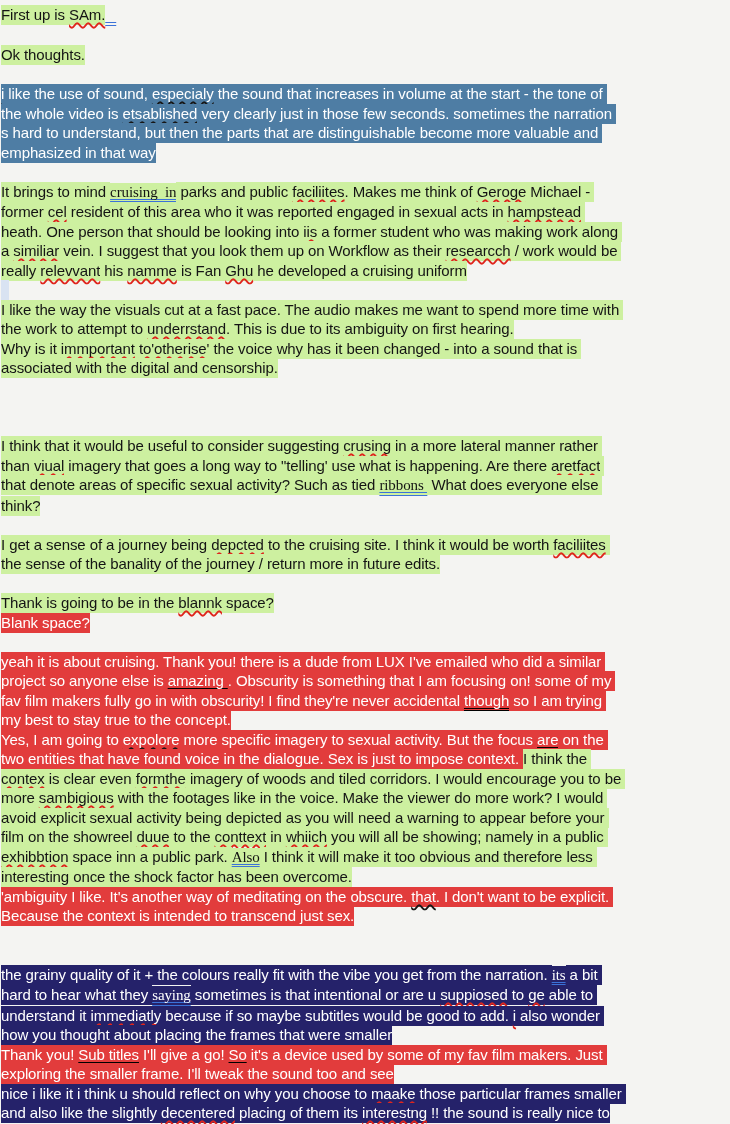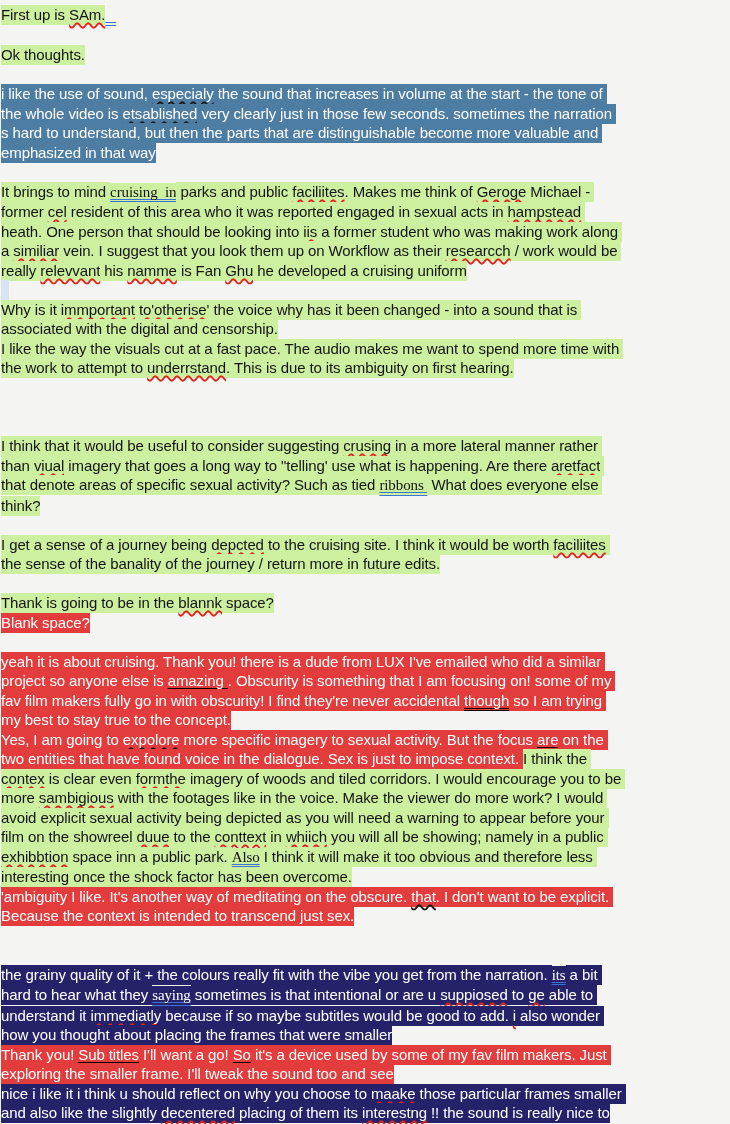--- a/index.html
+++ b/index.html
@@ -74,34 +74,34 @@
 <div class="doc">
   <div id="doc-body">
       <div class="para"><span class="run h-green">First up is </span><span class="run h-green u-sqred">SAm.</span><span class="run u-dblblue">&nbsp;&nbsp;&nbsp;</span></div>
       <div class="para blank"></div>
       <div class="para"><span class="run h-green">Ok thoughts.</span></div>
       <div class="para blank"></div>
       <div class="para"><span class="run h-sel u-sqblack">i</span><span class="run h-sel"> like the use of sound, </span><span class="run h-sel u-sqblack">especialy</span><span class="run h-sel"> the sound that increases in volume at the start - the tone of the whole video is </span><span class="run h-sel u-sqblack">etsablished</span><span class="run h-sel"> very clearly just in those few seconds. sometimes the narration s hard to understand, but then the parts that are distinguishable become more valuable and emphasized in that way</span></div>
       <div class="para blank"></div>
       <div class="para"><span class="run h-green">It brings to mind </span><span class="run h-green u-dblblue">cruising  in</span><span class="run h-green"> parks and public </span><span class="run h-green u-sqred">faciliites</span><span class="run h-green">. Makes me think of </span><span class="run h-green u-sqred">Geroge</span><span class="run h-green"> Michael - former </span><span class="run h-green u-sqred">cel</span><span class="run h-green"> resident of this area who it was reported engaged in sexual acts in </span><span class="run h-green u-sqred">hampstead</span><span class="run h-green"> heath. One person that should be looking into </span><span class="run h-green u-sqred">iis</span><span class="run h-green"> a former student who was making work along a </span><span class="run h-green u-sqred">similiar</span><span class="run h-green"> vein. I suggest that you look them up on Workflow as their </span><span class="run h-green u-sqred">researcch</span><span class="run h-green"> / work would be really </span><span class="run h-green u-sqred">relevvant</span><span class="run h-green"> his </span><span class="run h-green u-sqred">namme</span><span class="run h-green"> is Fan </span><span class="run h-green u-sqred">Ghu</span><span class="run h-green"> he developed a cruising uniform</span></div>
       <div class="para"><span class="run h-lightblue">&nbsp;&nbsp;</span></div>
+      <div class="para"><span class="run h-green">I like the way the visuals cut at a fast pace. The audio makes me want to spend more time with the work to attempt to </span><span class="run h-green u-sqred">underrstand</span><span class="run h-green">. This is due to its ambiguity on first hearing.</span></div>
       <div class="para"><span class="run h-green">Why is it </span><span class="run h-green u-sqred">immportant</span><span class="run h-green"> </span><span class="run h-green u-sqred">to'otherise'</span><span class="run h-green"> the voice why has it been changed - into a sound that is associated with the digital and censorship.</span></div>
-      <div class="para"><span class="run h-green">I like the way the visuals cut at a fast pace. The audio makes me want to spend more time with the work to attempt to </span><span class="run h-green u-sqred">underrstand</span><span class="run h-green">. This is due to its ambiguity on first hearing.</span></div>
       <div class="para blank"></div>
       <div class="para blank"></div>
       <div class="para blank"></div>
       <div class="para"><span class="run h-green">I think that it would be useful to consider suggesting </span><span class="run h-green u-sqred">crusing</span><span class="run h-green"> in a more lateral manner rather than </span><span class="run h-green u-sqred">viual</span><span class="run h-green"> imagery that goes a long way to "telling' use what is happening. Are there </span><span class="run h-green u-sqred">aretfact</span><span class="run h-green"> that denote areas of specific sexual activity? Such as tied </span><span class="run h-green u-dblblue">ribbons&nbsp;</span><span class="run h-green"> What does everyone else think?</span></div>
       <div class="para blank"></div>
       <div class="para"><span class="run h-green">I get a sense of a journey being </span><span class="run h-green u-sqred">depcted</span><span class="run h-green"> to the cruising site. I think it would be worth </span><span class="run h-green u-sqred">faciliites</span><span class="run h-green"> the sense of the banality of the journey / return more in future edits.</span></div>
       <div class="para blank"></div>
       <div class="para"><span class="run h-green">Thank is going to be in the </span><span class="run h-green u-sqred">blannk</span><span class="run h-green"> space?</span></div>
       <div class="para"><span class="run h-red">Blank space?</span></div>
       <div class="para blank"></div>
       <div class="para"><span class="run h-red">yeah it is about cruising. Thank you! there is a dude from LUX I've emailed who did a similar project so anyone else is </span><span class="run h-red u-dblblack">amazing&nbsp;</span><span class="run h-red">. Obscurity is something that I am focusing on! some of my fav film makers fully go in with obscurity! I find they're never accidental </span><span class="run h-red u-dblblack">though</span><span class="run h-red"> so I am trying my best to stay true to the concept.</span></div>
       <div class="para"><span class="run h-red">Yes, I am going to </span><span class="run h-red u-sqblack">expolore</span><span class="run h-red"> more specific imagery to sexual activity. But the focus </span><span class="run h-red u-dblblack">are</span><span class="run h-red"> on the two entities that have found voice in the dialogue. Sex is just to impose context. </span><span class="run h-green">I think the </span><span class="run h-green u-sqred">contex</span><span class="run h-green"> is clear even </span><span class="run h-green u-sqred">formthe</span><span class="run h-green"> imagery of woods and tiled corridors. I would encourage you to be more </span><span class="run h-green u-sqred">sambigious</span><span class="run h-green"> with the footages like in the voice. Make the viewer do more work? I would avoid explicit sexual activity being depicted as you will need a warning to appear before your film on the showreel </span><span class="run h-green u-sqred">duue</span><span class="run h-green"> to the </span><span class="run h-green u-sqred">conttext</span><span class="run h-green"> in </span><span class="run h-green u-sqred">whiich</span><span class="run h-green"> you will all be showing; namely in a public </span><span class="run h-green u-sqred">exhibbtion</span><span class="run h-green"> space inn a public park. </span><span class="run h-green u-dblblue">Also</span><span class="run h-green"> I think it will make it too obvious and therefore less interesting once the shock factor has been overcome.</span></div>
       <div class="para"><span class="run h-red">'ambiguity I like. It's another way of meditating on the obscure. </span><span class="run h-red u-sqblack">that</span><span class="run h-red">. I don't want to be explicit. Because the context is intended to transcend just sex.</span></div>
       <div class="para blank"></div>
       <div class="para blank"></div>
       <div class="para"><span class="run h-navy">the grainy quality of it + the colours really fit with the vibe you get from the narration. </span><span class="run h-navy u-dblblue">its</span><span class="run h-navy"> a bit hard to hear what they </span><span class="run h-navy u-dblblue">saying</span><span class="run h-navy"> sometimes is that intentional or are u </span><span class="run h-navy u-sqred">suppiosed</span><span class="run h-navy"> to </span><span class="run h-navy u-sqred">ge</span><span class="run h-navy"> able to understand it </span><span class="run h-navy u-sqred">immediatly</span><span class="run h-navy"> because if so maybe subtitles would be good to add. </span><span class="run h-navy u-sqred">i</span><span class="run h-navy"> also wonder how you thought about placing the frames that were smaller</span></div>
-      <div class="para"><span class="run h-red">Thank you! </span><span class="run h-red u-dblblack">Sub titles</span><span class="run h-red"> I'll want a go! </span><span class="run h-red u-dblblack">So</span><span class="run h-red"> it's a device used by some of my fav film makers. Just exploring the smaller frame. I'll tweak the sound too and see</span></div>
+      <div class="para"><span class="run h-red">Thank you! </span><span class="run h-red u-dblblack">Sub titles</span><span class="run h-red"> I'll give a go! </span><span class="run h-red u-dblblack">So</span><span class="run h-red"> it's a device used by some of my fav film makers. Just exploring the smaller frame. I'll tweak the sound too and see</span></div>
       <div class="para"><span class="run h-navy">nice </span><span class="run h-navy u-sqred">i</span><span class="run h-navy"> like it </span><span class="run h-navy u-sqred">i</span><span class="run h-navy"> think u should reflect on why you choose to </span><span class="run h-navy u-sqred">maake</span><span class="run h-navy"> those particular frames smaller and also like the slightly </span><span class="run h-navy u-sqred">decentered</span><span class="run h-navy"> placing of them its </span><span class="run h-navy u-sqred">interestng</span><span class="run h-navy"> !! the sound is really nice to</span></div>
     </div>
 </div>
 
 </body></html>

